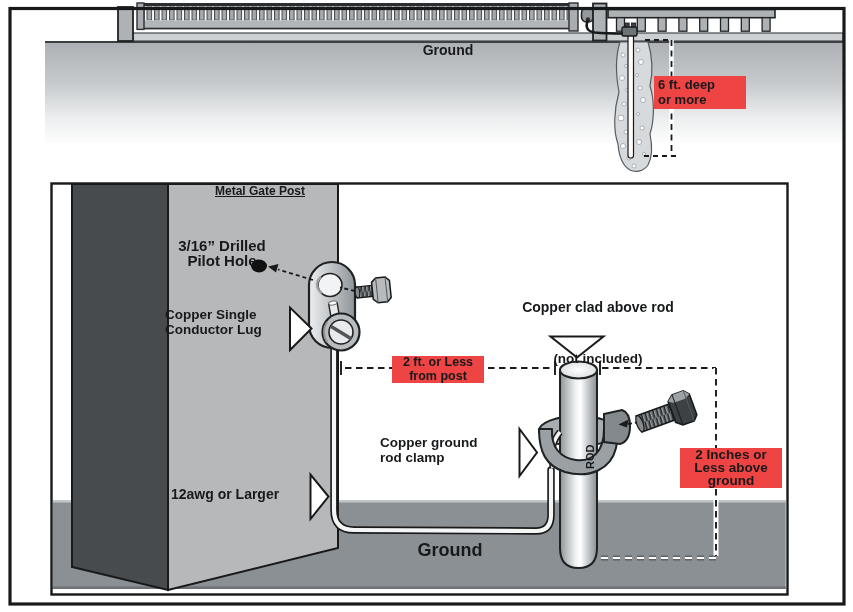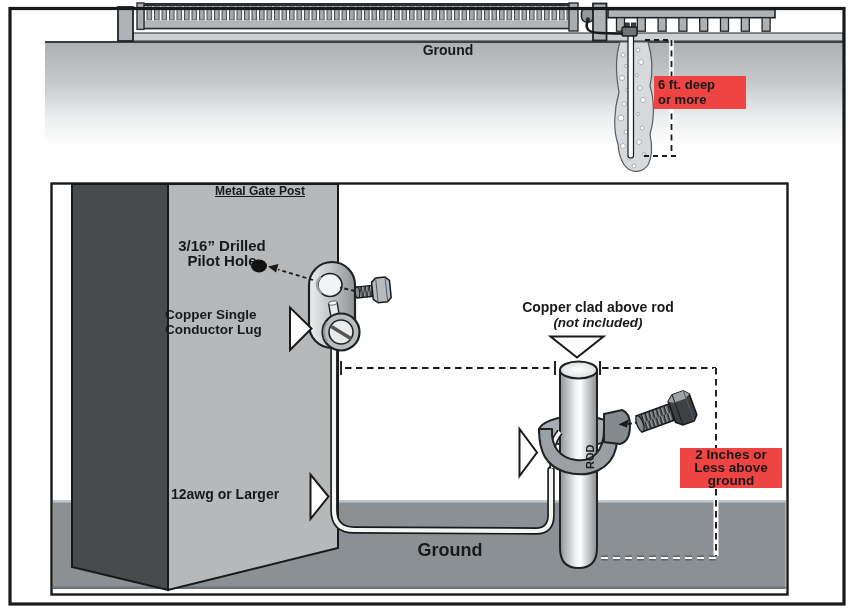--- a/index.html
+++ b/index.html
@@ -4,21 +4,21 @@
 <style>
   html,body{margin:0;padding:0;background:#fff;}
   #stage{position:relative;width:853px;height:612px;background:#fff;overflow:hidden;
          font-family:"Liberation Sans",sans-serif;}
   #stage svg{position:absolute;left:0;top:0;}
   .lbl{position:absolute;font-weight:bold;color:#17191b;line-height:1.08;
        font-family:"Liberation Sans",sans-serif;white-space:nowrap;}
   .ctr{text-align:center;}
   .rgt{text-align:left;}
   .whitebg{background:#ef4444;}
-  .it{font-style:italic;}
+  .it{margin-top:36px;}
 </style>
 </head>
 <body>
 
 <div id="stage">
 
 <svg width="853" height="612" viewBox="0 0 853 612">
   <defs>
     <linearGradient id="gndTop" x1="0" y1="0" x2="0" y2="1">
       <stop offset="0" stop-color="#adb1b5"></stop>
@@ -254,26 +254,34 @@
 <div class="lbl ctr" style="left:160px;top:238px;width:124px;font-size:15px;line-height:15px;">
   <div>3/16” Drilled</div>
   <div>Pilot Hole</div>
 </div>
 
 <div class="lbl rgt" style="left:165px;top:307px;width:122px;font-size:13.5px;line-height:15px;">
   <div>Copper Single</div>
   <div>Conductor Lug</div>
 </div>
 
+<div class="lbl ctr whitebg" style="left:392px;top:356px;width:92px;font-size:12.5px;line-height:13.5px;">
+  <div>2 ft. or Less</div>
+  <div>from post</div>
+</div>
 
 <div class="lbl ctr" style="left:490px;top:300px;width:216px;font-size:14px;line-height:15px;">
   <div>Copper clad above rod</div>
   <div class="it" style="font-size:13.5px;">(not included)</div>
 </div>
 
+<div class="lbl rgt" style="left:380px;top:435px;width:132px;font-size:13.5px;line-height:15px;">
+  <div>Copper ground</div>
+  <div>rod clamp</div>
+</div>
 
 <div class="lbl ctr whitebg" style="left:680px;top:448px;width:102px;font-size:13.5px;line-height:13.2px;">
   <div>2 Inches or</div>
   <div>Less above</div>
   <div>ground</div>
 </div>
 
 <div class="lbl" style="left:171px;top:487px;font-size:14px;">12awg or Larger</div>
 
 <div class="lbl ctr" style="left:385px;top:541px;width:130px;font-size:18px;">Ground</div>

